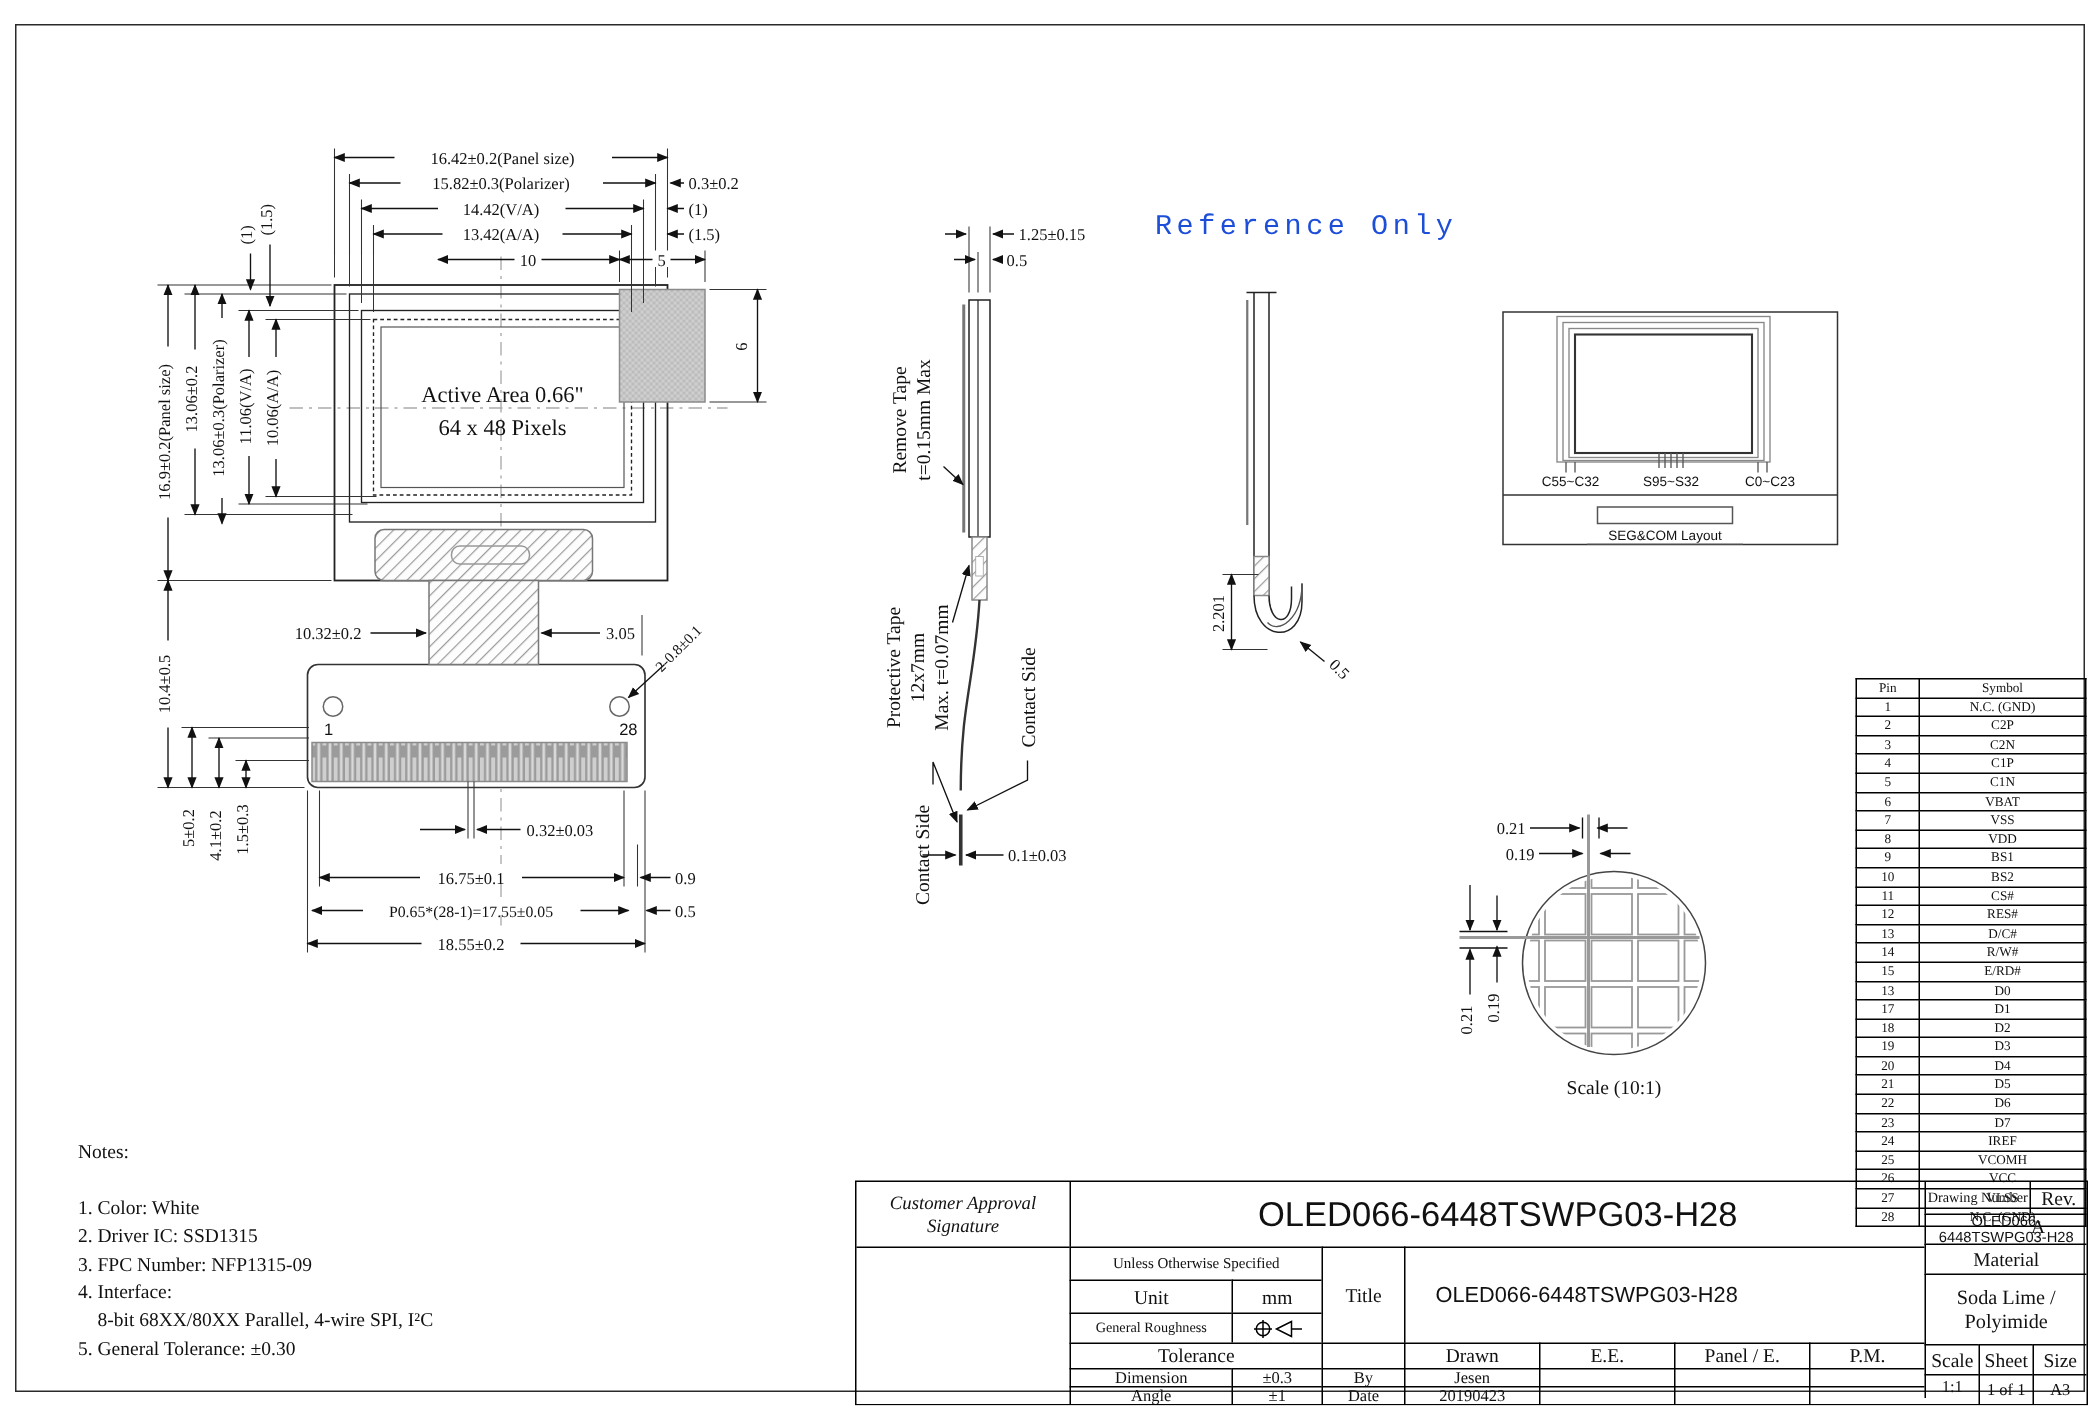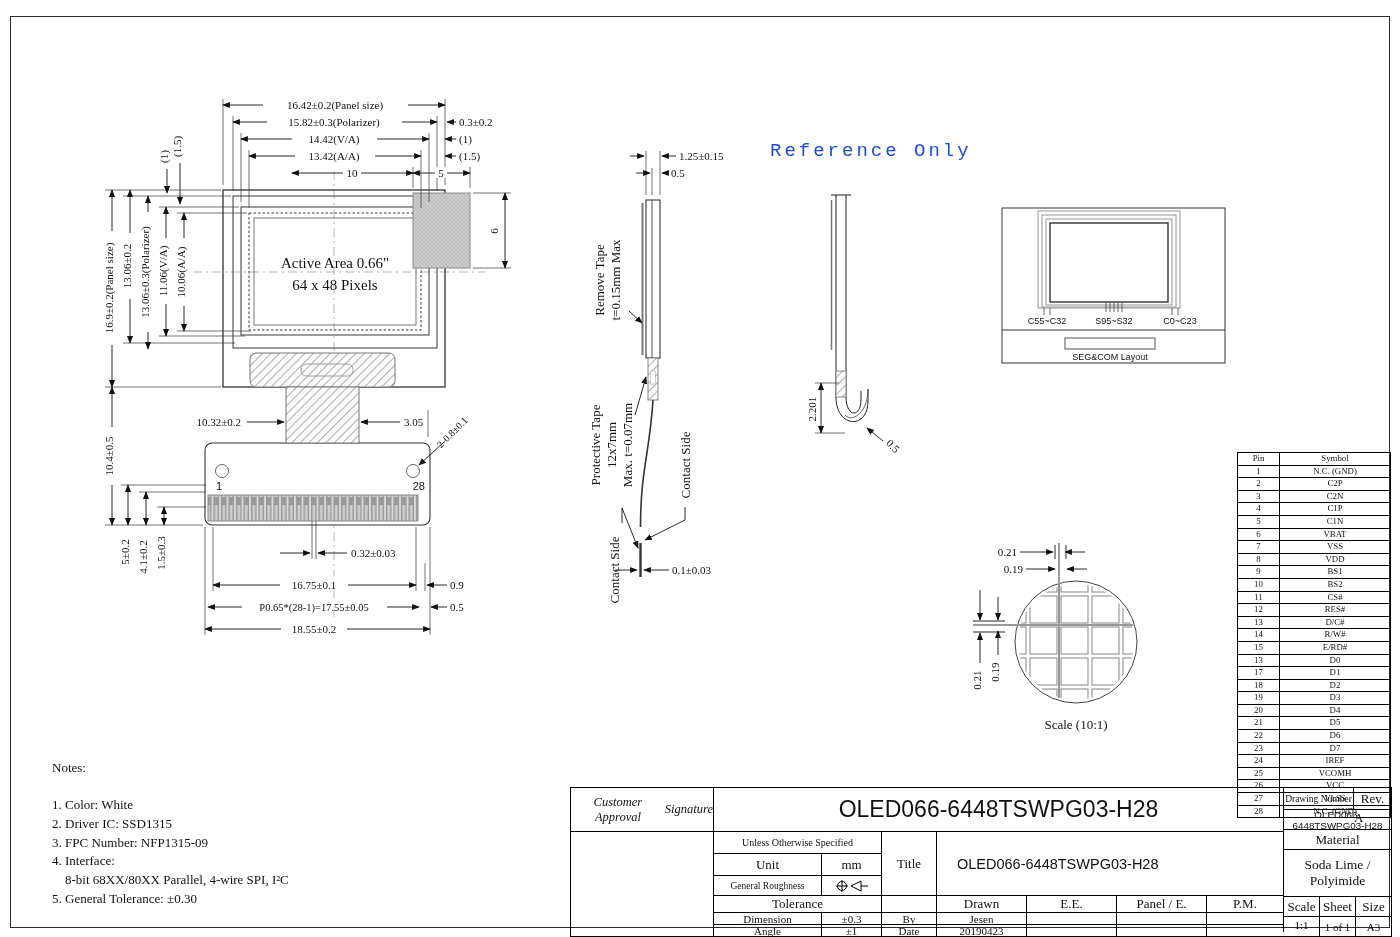--- a/index.html
+++ b/index.html
@@ -558,21 +558,21 @@
         <td>VLSS</td>
       </tr>
         <tr>
         <td>28</td>
         <td>N.C. (GND)</td>
       </tr>
       </tbody>
   </table>
 
   <div class="abs titleblock">
-    <div class="tb nbl nbt italic" style="left:0;top:0;width:142px;height:43px;flex-direction:row;line-height:1.2">
+    <div class="tb nbl nbt italic" style="left:0;top:0;width:142px;height:43px;flex-direction:column;line-height:1.2">
       <span>Customer Approval</span>
       <span>Signature</span>
     </div>
     <div class="tb nbt big" style="left:142px;top:0;width:570px;height:43px">OLED066-6448TSWPG03-H28</div>
     <div class="tb nbt s9" style="left:712px;top:0;width:70px;height:21px">Drawing Number</div>
     <div class="tb nbt s13" style="left:782px;top:0;width:38px;height:21px">Rev.</div>
     <div class="tb dnval" style="left:712px;top:21px;width:108px;height:20px">OLED066-6448TSWPG03-H28</div>
     <span class="rev-a">A</span>
     <div class="tb nbl" style="left:0;top:43px;width:142px;height:105px"></div>
     <div class="tb s10" style="left:142px;top:43px;width:168px;height:22px">Unless Otherwise Specified</div>

